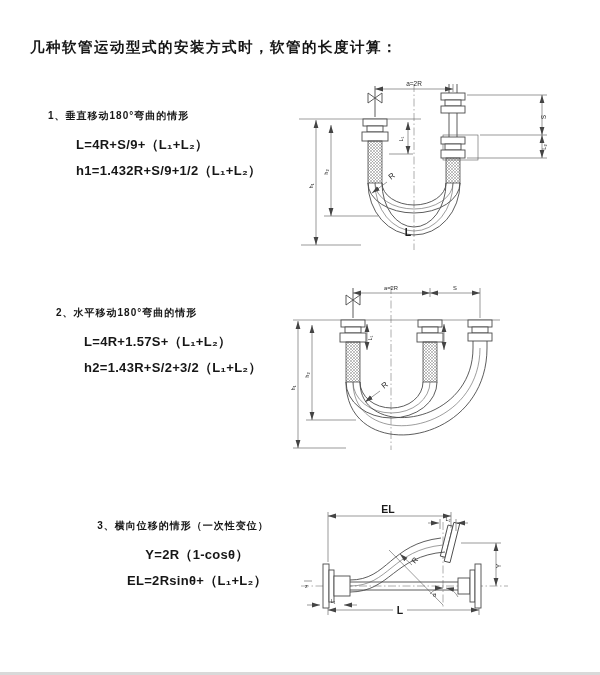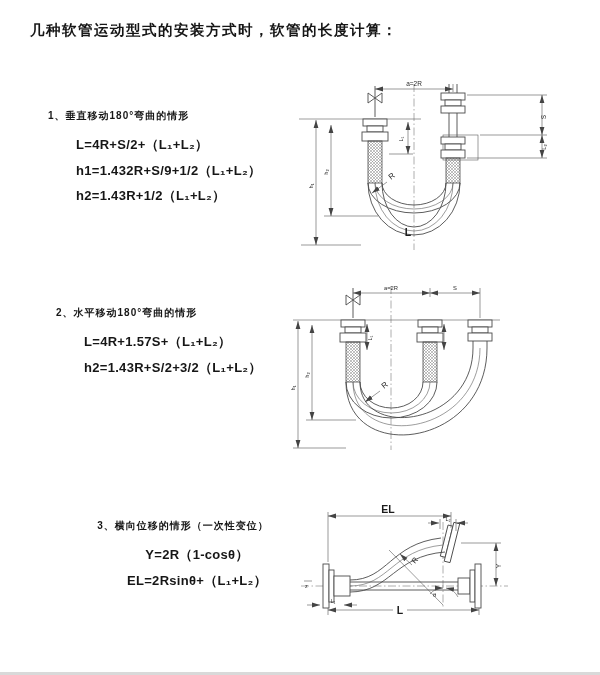--- a/index.html
+++ b/index.html
@@ -2,21 +2,21 @@
 <html><head>
 <meta charset="utf-8">
 <style>
   html,body{margin:0;padding:0;}
   body{
     width:600px;height:675px;background:#ffffff;position:relative;
     font-family:"Liberation Sans","DejaVu Sans",sans-serif;color:#161616;
     overflow:hidden;
   }
   .page-edge{position:absolute;left:0;right:0;bottom:0;height:3px;background:#d9d9d9;}
-  .doc-title{position:absolute;left:30px;top:21px;font-size:14.5px;font-weight:bold;letter-spacing:1.5px;}
+  .doc-title{position:absolute;left:30px;top:38px;font-size:14.5px;font-weight:bold;letter-spacing:1.5px;}
   .sec{position:absolute;left:48px;width:270px;}
   .sec-heading{font-size:10px;font-weight:bold;letter-spacing:1px;margin:0 0 9px 0;}
   .formula{font-size:13px;font-weight:bold;line-height:25.5px;margin:0;padding-left:28px;letter-spacing:.3px;white-space:pre;}
   #sec1{top:109px;} #sec2{top:306px;margin-left:8px;} #sec3{top:519px;text-align:center;}
   .diagram{position:absolute;}
   #dia1{left:293px;top:76px;} #dia2{left:288px;top:280px;} #dia3{left:293px;top:498px;}
   svg{display:block;}
   .ln{stroke:#4b4b4b;stroke-width:.9;fill:none;}
   .thin{stroke:#5a5a5a;stroke-width:.6;fill:none;}
   .dim{stroke:#555;stroke-width:.6;fill:none;}
@@ -40,23 +40,22 @@
     <pattern id="hx" width="3" height="3" patternUnits="userSpaceOnUse">
       <path d="M0,0L3,3M3,0L0,3" stroke="#767676" stroke-width="0.45"></path>
     </pattern>
   </defs>
 </svg>
 
 <div class="doc-title">几种软管运动型式的安装方式时，软管的长度计算：</div>
 
 <div class="sec" id="sec1">
   <p class="sec-heading">1、垂直移动180°弯曲的情形</p>
-  <p class="formula">L=4R+S/2+（L₁+L₂）</p>
+  <p class="formula">L=4R+S/9+（L₁+L₂）</p>
   <p class="formula">h1=1.432R+S/9+1/2（L₁+L₂）</p>
-  <p class="formula">h2=1.43R+1/2（L₁+L₂）</p>
 </div>
 
 <div class="sec" id="sec2">
   <p class="sec-heading">2、水平移动180°弯曲的情形</p>
   <p class="formula">L=4R+1.57S+（L₁+L₂）</p>
   <p class="formula">h2=1.43R+S/2+3/2（L₁+L₂）</p>
 </div>
 
 <div class="sec" id="sec3">
   <p class="sec-heading">3、横向位移的情形（一次性变位）</p>

